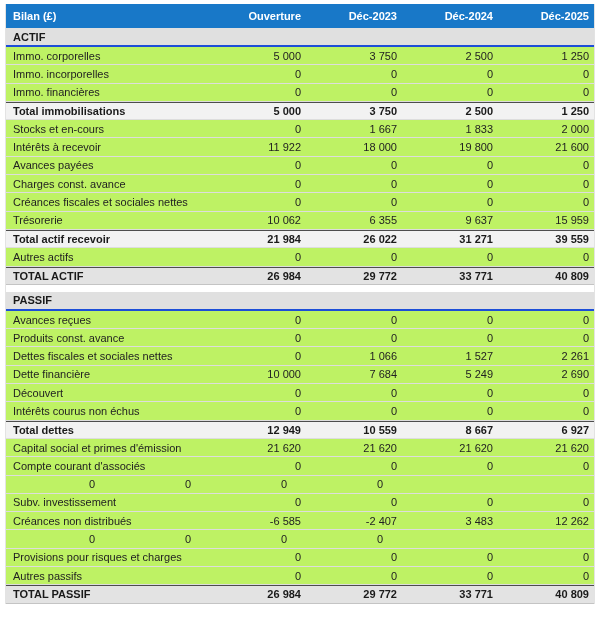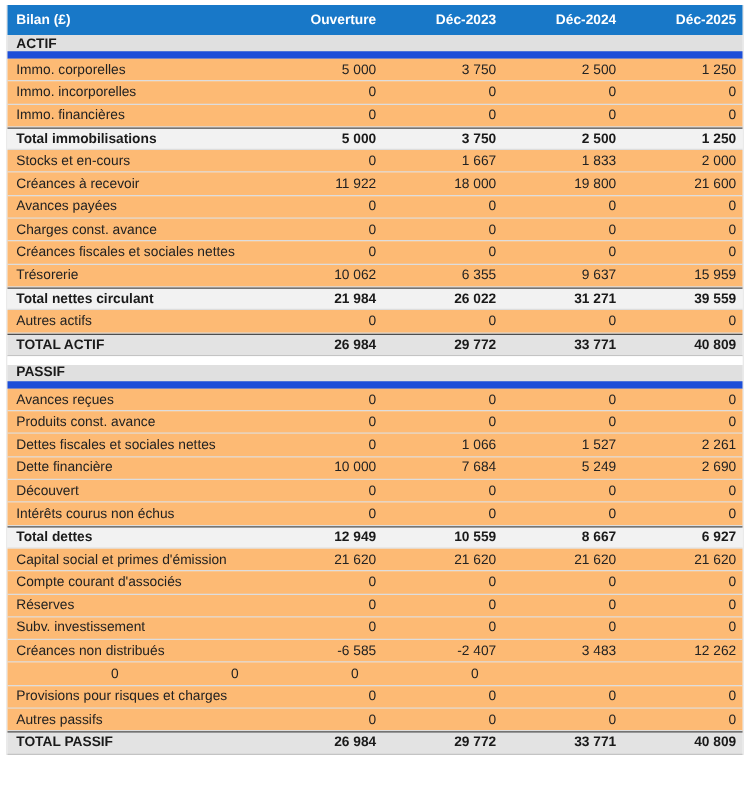--- a/index.html
+++ b/index.html
@@ -13,21 +13,21 @@
     margin: 4px 5px 3px 5px;
     border-left: 1px solid #e3e3e3;
     border-right: 1px solid #e3e3e3;
     font-size: 11px;
     color: #222222;
   }
   .row {
     display: flex;
     align-items: center;
     height: 18.3px;
-    background: #fdba74;
+    background: #bef264;
     border-bottom: 1px solid #ddddds;
   }
   .row { border-bottom: 1px solid #dddddd; }
   .cell {
     flex: 0 0 96px;
     text-align: right;
     padding-right: 7px;
     white-space: nowrap;
     overflow: hidden;
   }
@@ -46,21 +46,21 @@
     font-weight: bold;
     border-bottom: none;
   }
   .section-hdr {
     display: flex;
     align-items: center;
     height: 19px;
     background: var(--section-bg, #e0e0e0);
     font-weight: bold;
     padding-left: 7px;
-    border-bottom: 6px solid #1d4ed8;
+    border-bottom: 2px solid #1d4ed8;
     color: #1a1a1a;
   }
   .row.subtotal {
     background: var(--subtotal-bg, #f2f2f2);
     font-weight: bold;
     border-top: 1px solid #4d4d4d;
     color: #1a1a1a;
     justify-content: space-between;
   }
   .row.grandtotal {
@@ -118,21 +118,21 @@
         <div class="cell">1 250</div>
       </div>
       <div class="row">
         <div class="cell label">Stocks et en-cours</div>
         <div class="cell">0</div>
         <div class="cell">1 667</div>
         <div class="cell">1 833</div>
         <div class="cell">2 000</div>
       </div>
       <div class="row">
-        <div class="cell label">Créances à recevoir</div>
+        <div class="cell label">Intérêts à recevoir</div>
         <div class="cell">11 922</div>
         <div class="cell">18 000</div>
         <div class="cell">19 800</div>
         <div class="cell">21 600</div>
       </div>
       <div class="row">
         <div class="cell label">Avances payées</div>
         <div class="cell">0</div>
         <div class="cell">0</div>
         <div class="cell">0</div>
@@ -153,21 +153,21 @@
         <div class="cell">0</div>
       </div>
       <div class="row">
         <div class="cell label">Trésorerie</div>
         <div class="cell">10 062</div>
         <div class="cell">6 355</div>
         <div class="cell">9 637</div>
         <div class="cell">15 959</div>
       </div>
       <div class="row subtotal">
-        <div class="cell label">Total nettes circulant</div>
+        <div class="cell label">Total actif recevoir</div>
         <div class="cell">21 984</div>
         <div class="cell">26 022</div>
         <div class="cell">31 271</div>
         <div class="cell">39 559</div>
       </div>
       <div class="row">
         <div class="cell label">Autres actifs</div>
         <div class="cell">0</div>
         <div class="cell">0</div>
         <div class="cell">0</div>
@@ -239,21 +239,20 @@
         <div class="cell">21 620</div>
       </div>
       <div class="row">
         <div class="cell label">Compte courant d'associés</div>
         <div class="cell">0</div>
         <div class="cell">0</div>
         <div class="cell">0</div>
         <div class="cell">0</div>
       </div>
       <div class="row">
-        <div class="cell label">Réserves</div>
         <div class="cell">0</div>
         <div class="cell">0</div>
         <div class="cell">0</div>
         <div class="cell">0</div>
       </div>
       <div class="row">
         <div class="cell label">Subv. investissement</div>
         <div class="cell">0</div>
         <div class="cell">0</div>
         <div class="cell">0</div>

